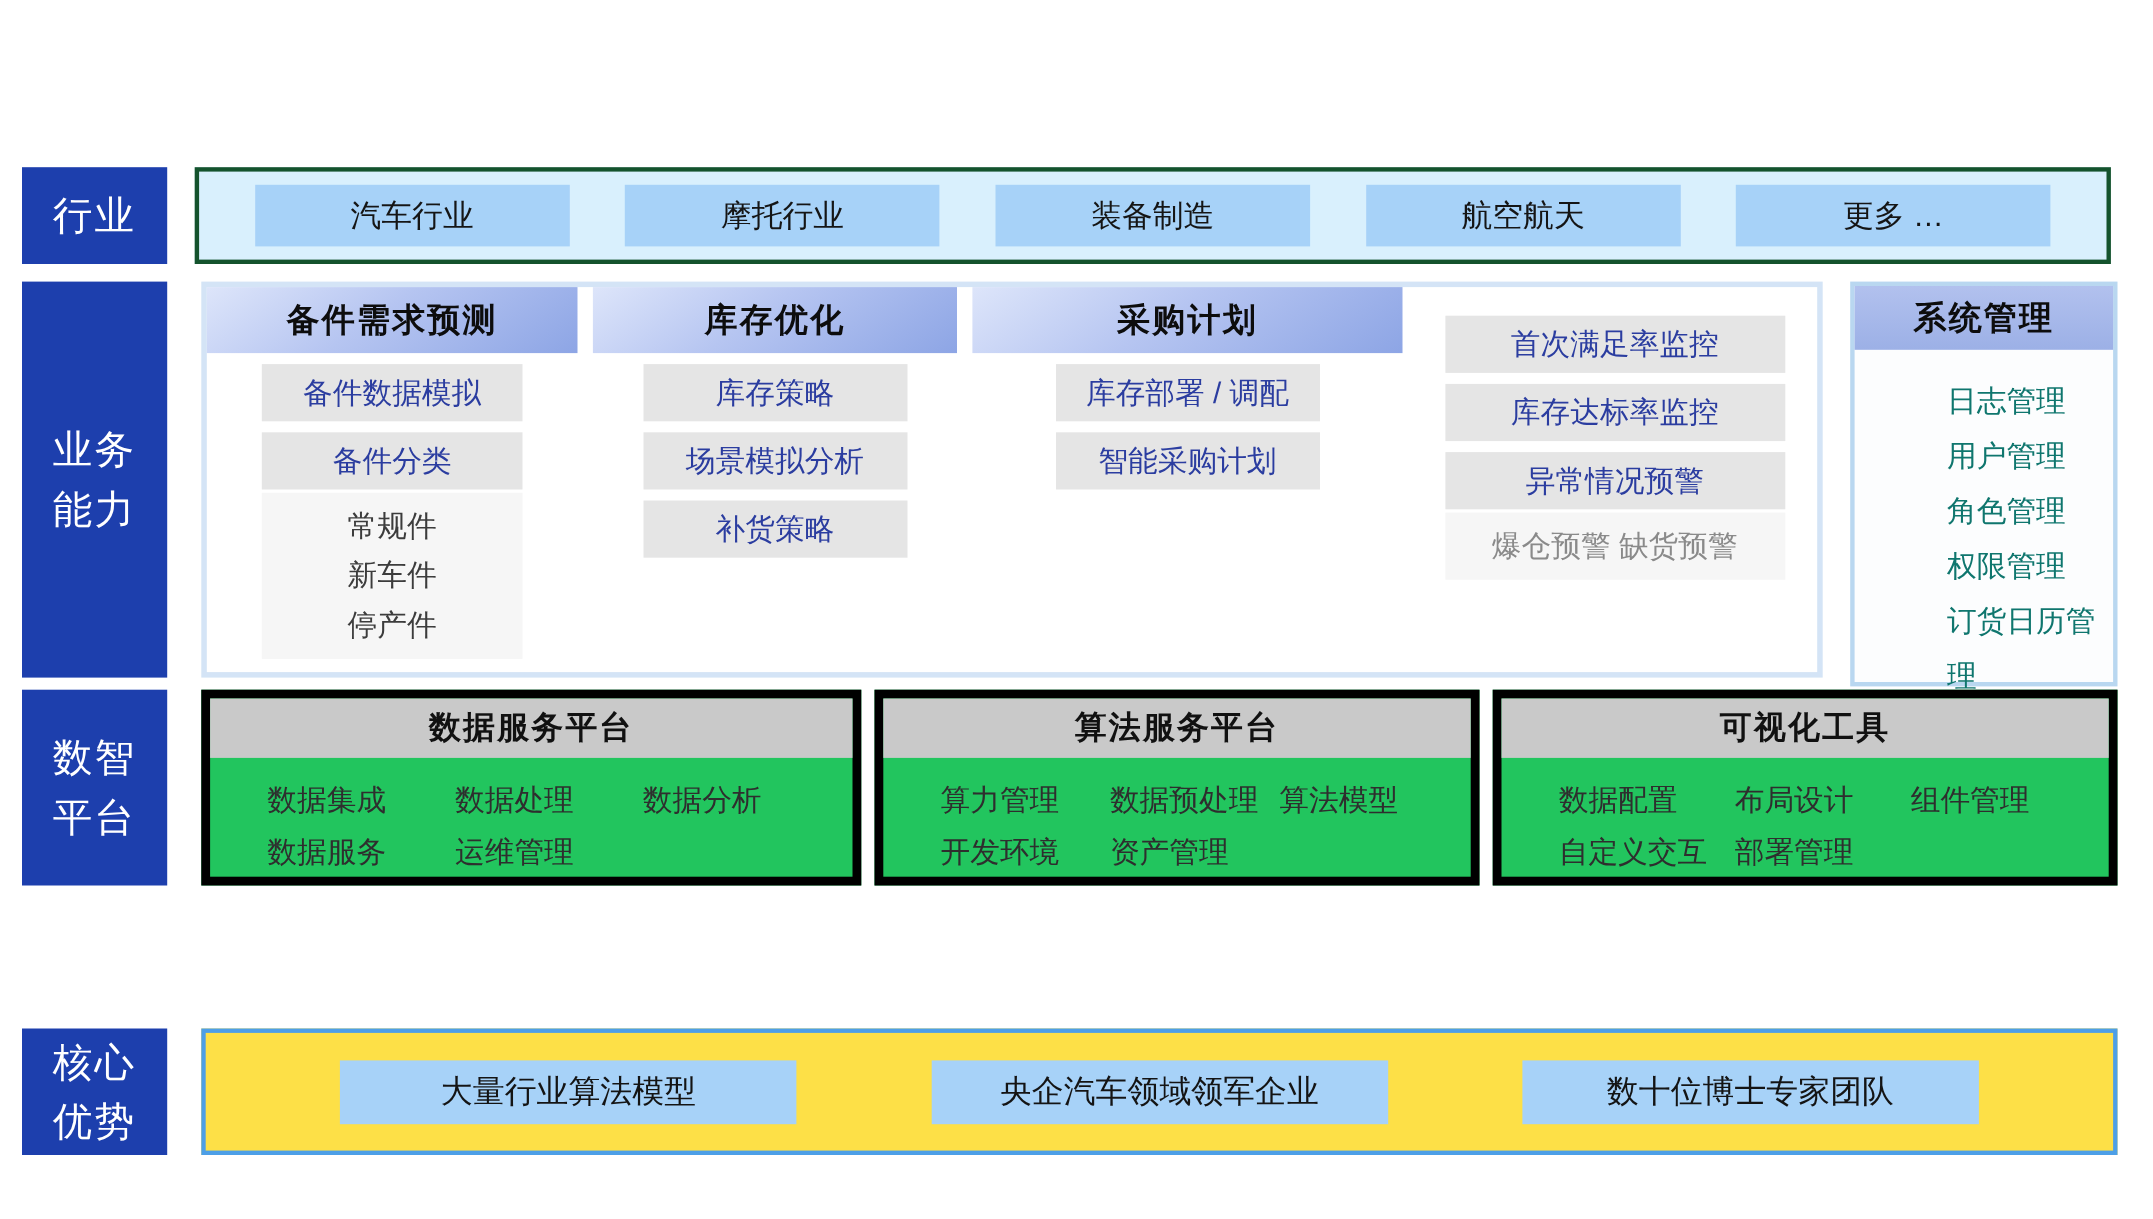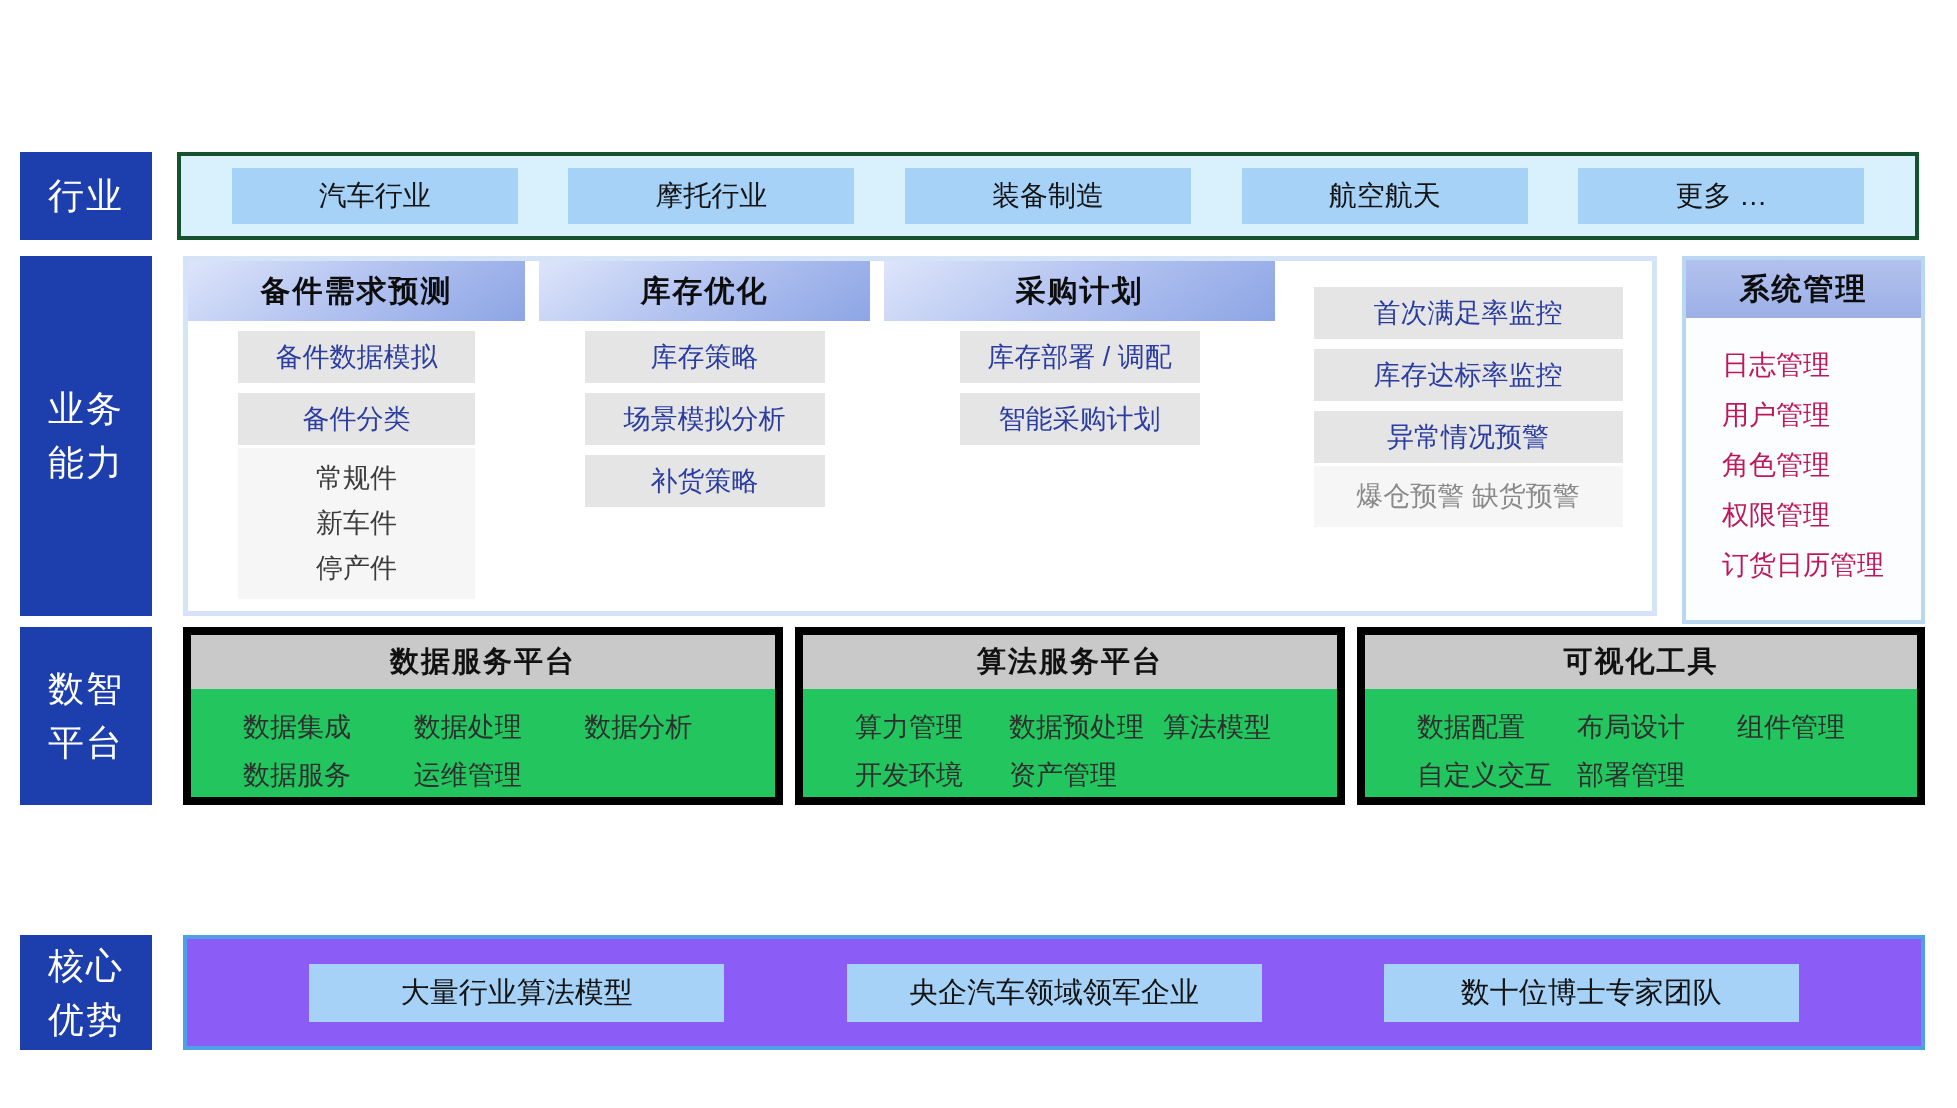--- a/index.html
+++ b/index.html
@@ -68,21 +68,21 @@
   .sys-box {
     position:absolute; left:1682px; top:256px; width:243px; height:368px;
     background:#fcfdfe; border:4px solid #b9d7f0;
   }
   .sys-header {
     height:58px; background:linear-gradient(180deg,#b2c1ee,#9cb0e6);
     color:#0d0d0d; font-size:30px; font-weight:bold; letter-spacing:2px;
     display:flex; align-items:center; justify-content:center;
   }
   .sys-items { padding:22px 0 0 36px; }
-  .sys-item { font-size:27px; color:#be185d; line-height:50px; }
+  .sys-item { font-size:27px; color:#0f766e; line-height:50px;margin-left:48px; }
 
   
   .plat-box {
     position:absolute; top:627px; height:178px;
     background:#22c55e; border:8px solid #000000;
   }
   #plat-0 { left:183px;  width:600px; }
   #plat-1 { left:795px;  width:550px; }
   #plat-2 { left:1357px; width:568px; }
   .plat-header {
@@ -92,21 +92,21 @@
   }
   .plat-items {
     display:grid; grid-template-columns:repeat(3,1fr);
     padding:20px 20px 0 52px; row-gap:12px;
     font-size:27px; color:#2e2e2e;
   }
 
   
   .advantage-band {
     position:absolute; left:183px; top:935px; width:1742px; height:115px;
-    background:#8b5cf6; border:4px solid #4d9fe7;
+    background:#fde047; border:4px solid #4d9fe7;
     display:flex; align-items:center; justify-content:space-evenly;
   }
   .adv-pill {
     min-width:415px; height:58px; background:#a7d2f8; color:#141414;
     display:flex; align-items:center; justify-content:center; font-size:29px; padding:0 25px;
   }
 </style>
 </head>
 <body>
 

